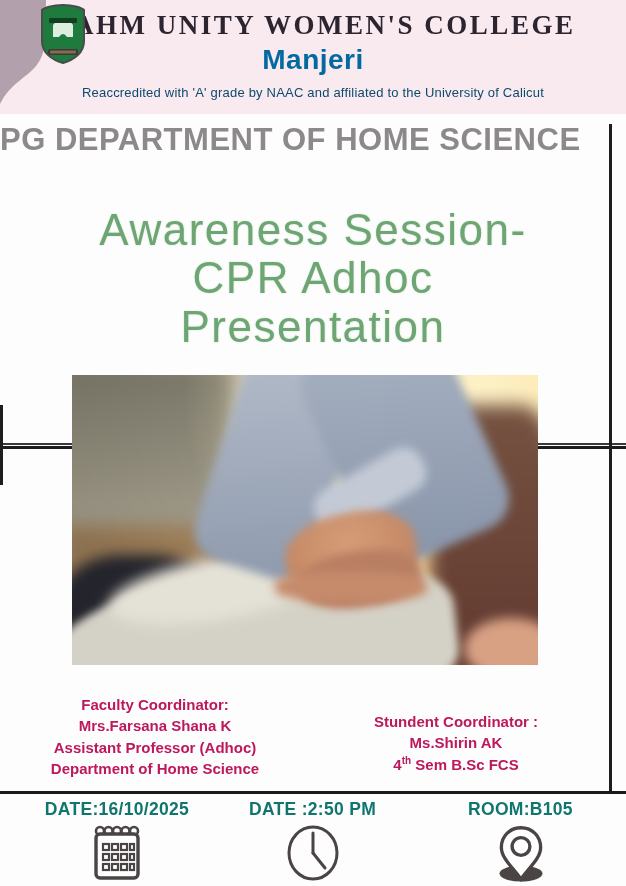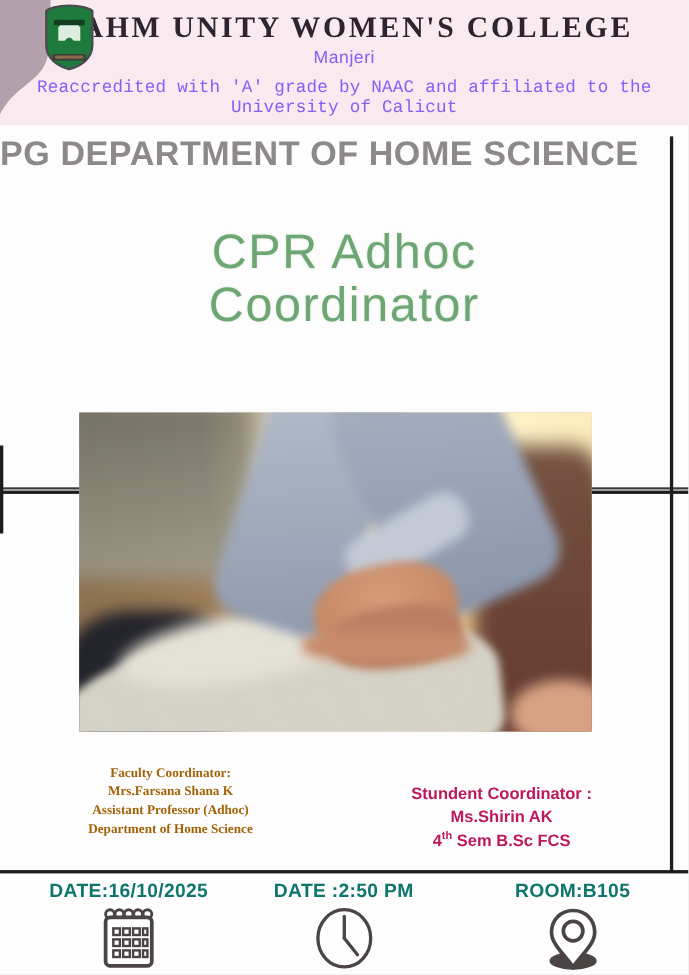--- a/index.html
+++ b/index.html
@@ -12,22 +12,22 @@
   .header{
     position:absolute;top:0;left:0;width:626px;height:114px;
     background:#f9eaef;text-align:center;
   }
   .corner-shape{position:absolute;top:0;left:0;width:52px;height:114px;}
   .logo{position:absolute;top:3px;left:36px;width:54px;height:62px;}
   .college-name{
     margin-top:12px;font-family:"Liberation Serif",serif;font-weight:bold;
     font-size:27px;letter-spacing:2.5px;color:#2c2530;line-height:1;
   }
-  .college-loc{margin-top:5px;font-size:16px;font-weight:normal;color:#8b5cf6;letter-spacing:.5px;}
-  .accred{margin-top:9px;font-size:16px;color:#8b5cf6;letter-spacing:.2px;font-family:Liberation Mono, monospace;}
+  .college-loc{margin-top:5px;font-size:28px;font-weight:bold;color:#0369a1;letter-spacing:.5px;}
+  .accred{margin-top:9px;font-size:13px;color:#0c4a6e;letter-spacing:.2px;}
   
   .dept-title{
     position:absolute;top:122px;left:0;width:626px;text-align:left;
     font-size:31px;font-weight:bold;color:#8d898b;letter-spacing:.5px;
   }
   
   .event-title{
     position:absolute;top:206px;left:0;width:626px;text-align:center;
     font-size:44px;color:#6da672;line-height:1.1;letter-spacing:1.5px;
     text-shadow:0 0 2px rgba(109,166,114,.35);
@@ -55,21 +55,21 @@
   .ph-shoulder{left:35px;top:182px;width:230px;height:62px;background:#e4e1d6;border-radius:50%;transform:rotate(-10deg);filter:blur(7px);}
   .ph-arm-left{left:148px;top:-35px;width:122px;height:235px;background:linear-gradient(160deg,#b7bfcc,#8d99ad);border-radius:30px;transform:rotate(18deg);filter:blur(5px);}
   .ph-arm-right{left:258px;top:-45px;width:150px;height:225px;background:linear-gradient(200deg,#aab4c4,#8793a8);border-radius:32px;transform:rotate(-24deg);filter:blur(5px);}
   .ph-cuff{left:238px;top:92px;width:120px;height:46px;background:#c3cad6;border-radius:20px;transform:rotate(-30deg);filter:blur(5px);}
   .ph-hand1{left:213px;top:138px;width:132px;height:82px;background:radial-gradient(circle at 50% 40%,#d69c78,#c08360);border-radius:45%;transform:rotate(-12deg);filter:blur(4px);}
   .ph-hand2{left:228px;top:176px;width:122px;height:56px;background:#b97f63;border-radius:45%;transform:rotate(-8deg);filter:blur(4px);}
   .ph-fingers{left:203px;top:197px;width:152px;height:30px;background:#c68b6b;border-radius:40%;filter:blur(5px);}
   .ph-head{left:392px;top:243px;width:95px;height:62px;background:#d8a184;border-radius:50%;filter:blur(6px);}
   
   .coord{position:absolute;text-align:center;font-weight:bold;line-height:1.42;}
-  .coord-faculty{top:694px;left:26px;width:258px;font-size:12px;color:#a16207;font-family:Liberation Serif, serif;}
+  .coord-faculty{top:694px;left:26px;width:258px;font-size:15px;color:#be185d;}
   .coord-student{top:711px;left:328px;width:256px;font-size:15px;color:#be185d;}
   .coord div{white-space:nowrap;}
   sup{font-size:10px;}
   
   .footer-col{position:absolute;top:799px;text-align:center;}
   .fc-date{left:22px;width:190px;}
   .fc-time{left:230px;width:165px;}
   .fc-room{left:428px;width:185px;text-align:center;}
   .footer-label{font-size:17.5px;font-weight:bold;color:#0f766e;letter-spacing:.3px;white-space:nowrap;}
   .footer-icon{margin-top:4px;height:58px;}
@@ -92,22 +92,23 @@
       <rect x="14" y="47.5" width="26" height="3" rx="1" fill="#8a6a4a"></rect>
     </svg>
     <div class="college-name">KAHM UNITY WOMEN'S COLLEGE</div>
     <div class="college-loc">Manjeri</div>
     <div class="accred">Reaccredited with 'A' grade by NAAC and affiliated to the University of Calicut</div>
   </div>
 
   <div class="dept-title">PG DEPARTMENT OF HOME SCIENCE</div>
 
   <div class="event-title">
+    <div>Awareness Session-</div>
     <div>CPR Adhoc</div>
-    <div>Coordinator</div>
+    <div>Presentation</div>
   </div>
 
   <div class="mid-line">
     <div class="l1"></div>
       <div class="l2"></div>
   </div>
   <div class="left-line"></div>
   <div class="right-line"></div>
 
   <div class="photo">

